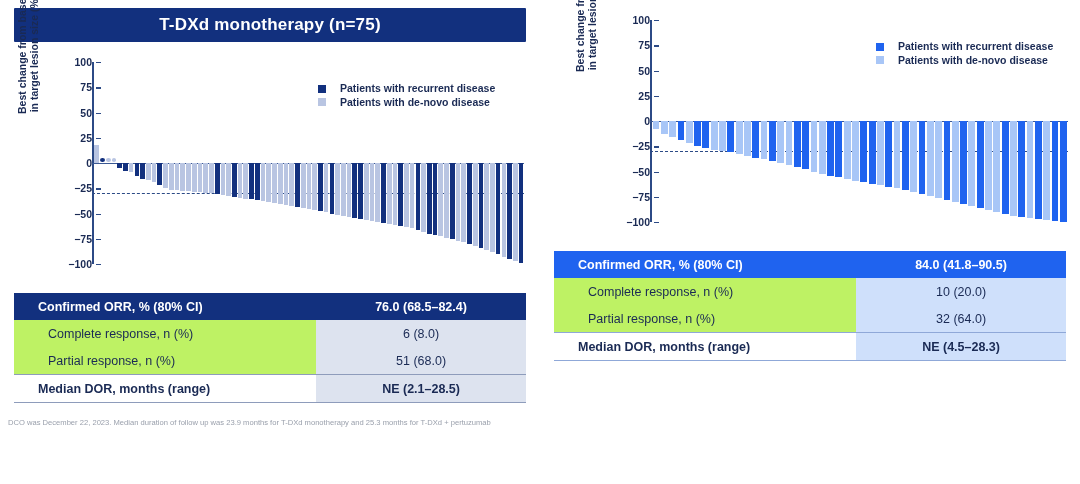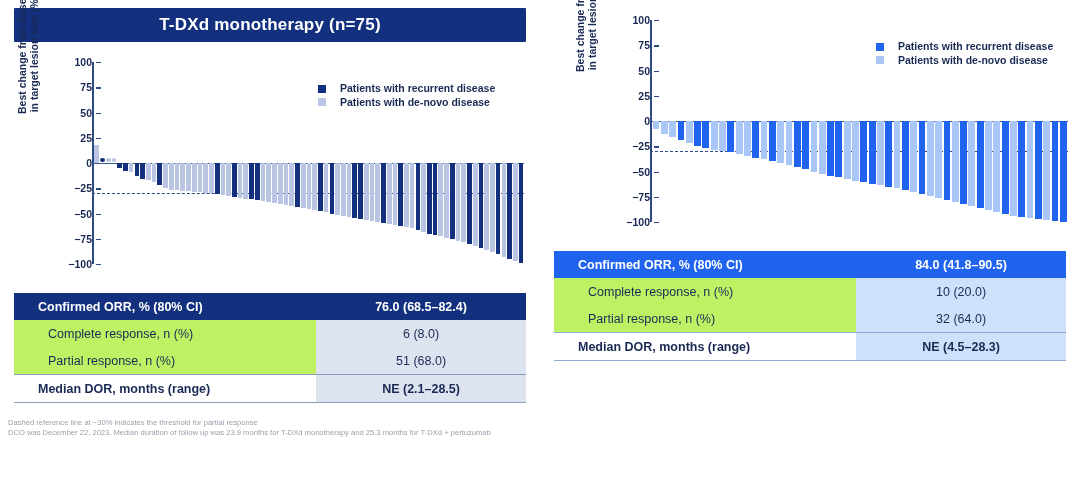--- a/index.html
+++ b/index.html
@@ -587,15 +587,14 @@
           <td class="lbl">Median DOR, months (range)</td>
           <td class="val">NE (4.5–28.3)</td>
         </tr>
       </tbody>
         </table>
     </div>
   </div>
 </div>
 
 <div class="footnotes" id="footnotes">
-    <div>Dashed reference line at −30% indicates the threshold for partial response</div>
     <div>DCO was December 22, 2023. Median duration of follow up was 23.9 months for T-DXd monotherapy and 25.3 months for T-DXd + pertuzumab</div>
   </div>
 
 </body></html>

